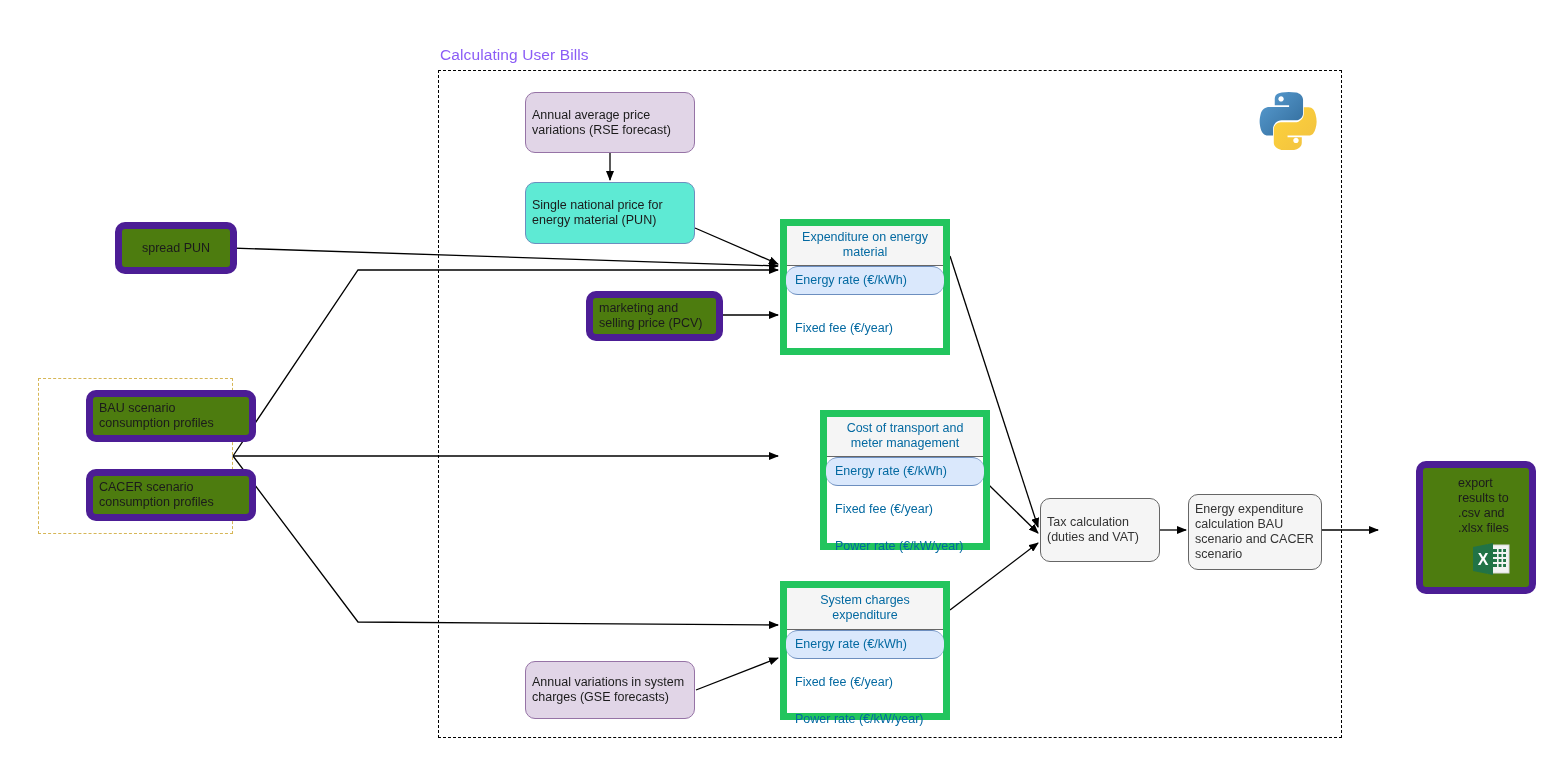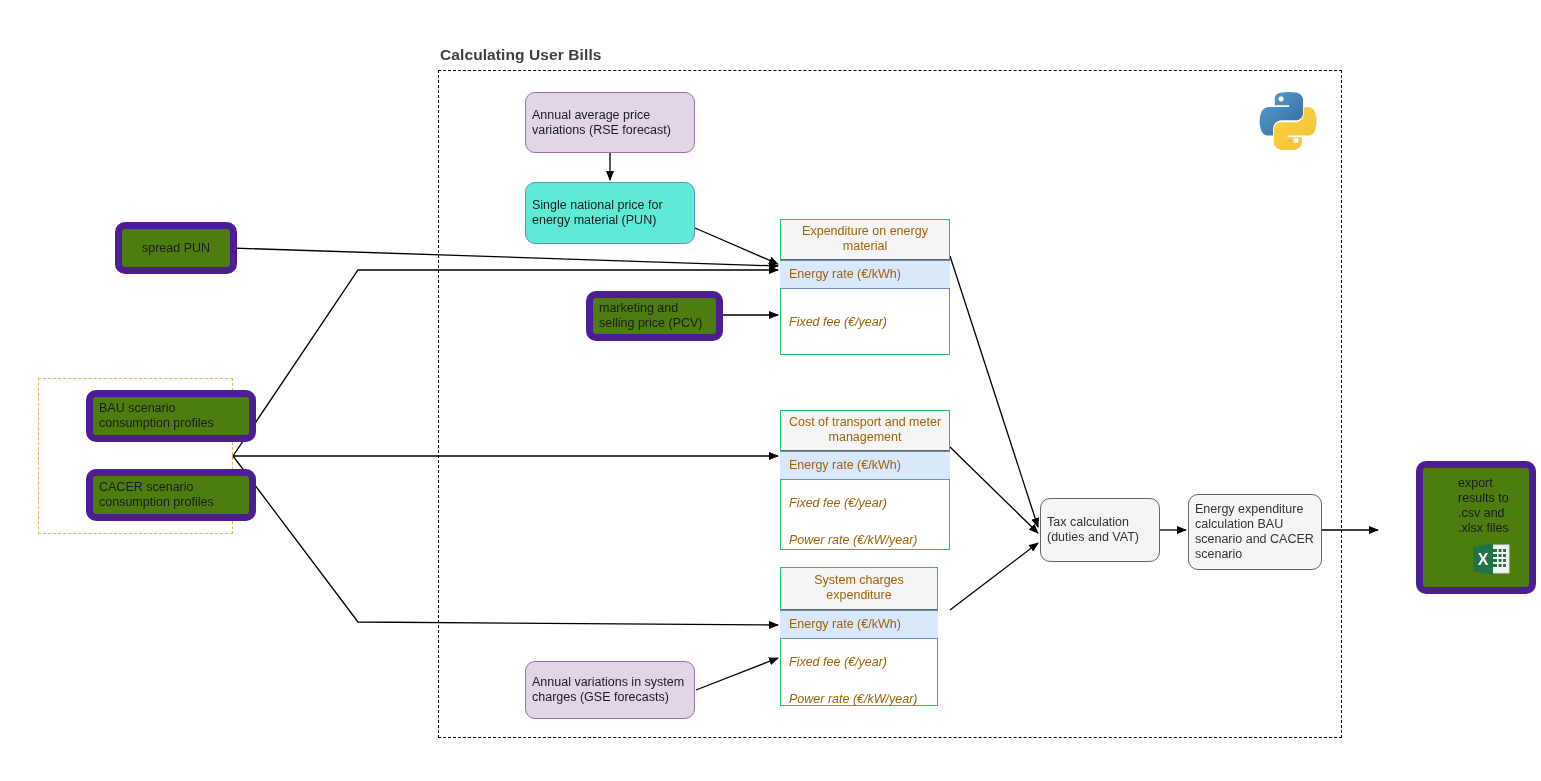--- a/index.html
+++ b/index.html
@@ -55,44 +55,44 @@
     border: 1px solid #6c8ebf;
   }
   .grey {
     background: #f5f5f5;
     border: 1px solid #666666;
     color: #333333;
   }
   .title {
     position: absolute;
     font-size: 15.5px;
-    font-weight: bold;
-    color: #404040;
+    font-weight: normal;
+    color: #8b5cf6;
     letter-spacing: 0.1px;
   }
   .dashed-main {
     position: absolute;
     border: 1.6px dashed #000000;
     background: transparent;
     box-sizing: border-box;
   }
   .dashed-group {
     position: absolute;
     border: 1.6px dashed #d6b656;
     background: transparent;
     box-sizing: border-box;
   }
   
   .table-node {
     position: absolute;
     box-sizing: border-box;
-    border: 1px solid #22c55e;
+    border: 7px solid #22c55e;
     background: #ffffff;
     font-size: 12.5px;
-    color: #a16207;
+    color: #0369a1;
   }
   .table-head {
     box-sizing: border-box;
     background: #f5f5f5;
     border-bottom: 1px solid #666666;
     text-align: center;
     padding: 4px 6px 5px 6px;
     line-height: 15px;
   }
   .row {
@@ -100,25 +100,25 @@
     padding: 6px 8px;
     line-height: 15px;
   }
   .row-hl {
     background: #dae8fc;
     border-top: 1px solid #6c8ebf;
     border-bottom: 1px solid #6c8ebf;
     margin-left: -1px;
     margin-right: -1px;
     padding-left: 9px;
+    border-radius: 12px;
   }
   .row-tall {
     padding-top: 16px;
     padding-bottom: 6px;
-    font-style: italic;
   }
   .py-logo {
     position: absolute;
   }
   .xls-icon {
     margin-top: 6px;
   }
   .export-node {
     flex-direction: column;
     justify-content: center;
@@ -214,28 +214,28 @@
   <div class="node rounded purple" style="left:525px; top:661px; width:170px; height:58px;">
     <span>Annual variations in system charges (GSE forecasts)</span>
   </div>
 
   <div class="table-node" style="left:780px; top:219px; width:170px; height:136px;">
     <div class="table-head">Expenditure on energy material</div>
     <div class="row row-hl">Energy rate (€/kWh)</div>
     <div class="row row-tall" style="padding-top:26px;">Fixed fee (€/year)</div>
   </div>
 
-  <div class="table-node" style="left:780px; top:410px; width:170px; height:140px;">
+  <div class="table-node" style="left:820px; top:410px; width:170px; height:140px;">
     <div class="table-head">Cost of transport and meter management</div>
     <div class="row row-hl">Energy rate (€/kWh)</div>
     <div class="row row-tall">Fixed fee (€/year)</div>
     <div class="row row-tall">Power rate (€/kW/year)</div>
   </div>
 
-  <div class="table-node" style="left:780px; top:567px; width:158px; height:139px;">
+  <div class="table-node" style="left:780px; top:581px; width:170px; height:139px;">
     <div class="table-head" style="padding:5px 6px 6px 6px;">System charges expenditure</div>
     <div class="row row-hl">Energy rate (€/kWh)</div>
     <div class="row row-tall">Fixed fee (€/year)</div>
     <div class="row row-tall">Power rate (€/kW/year)</div>
   </div>
 
   <div class="node rounded grey" style="left:1040px; top:498px; width:120px; height:64px;">
     <span>Tax calculation (duties and VAT)</span>
   </div>
 

